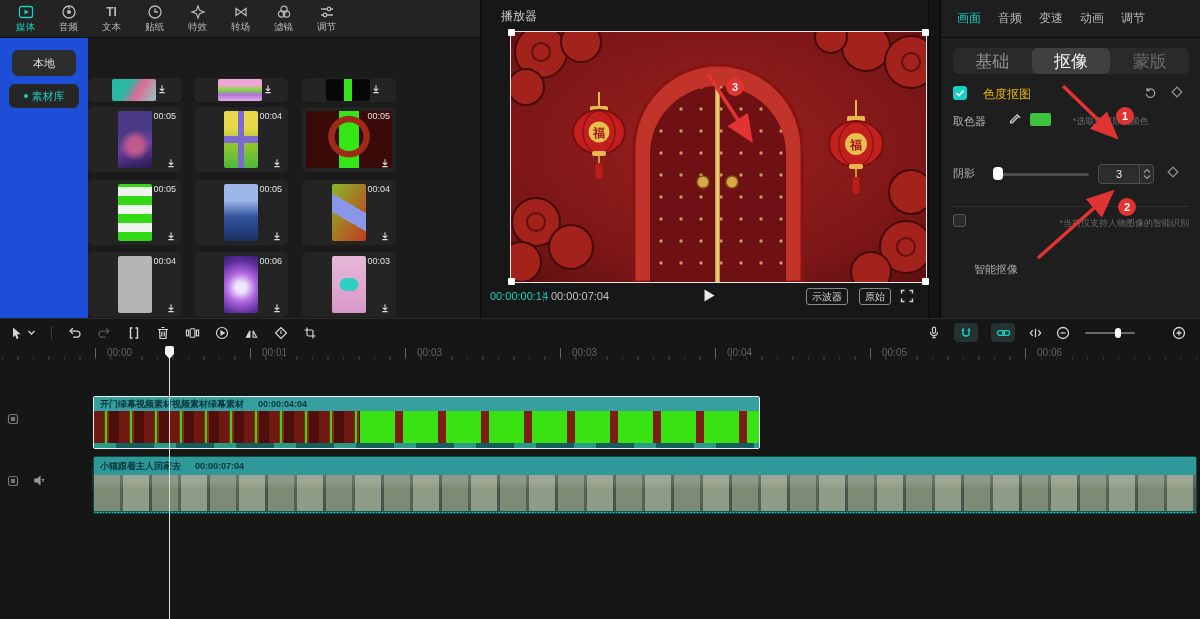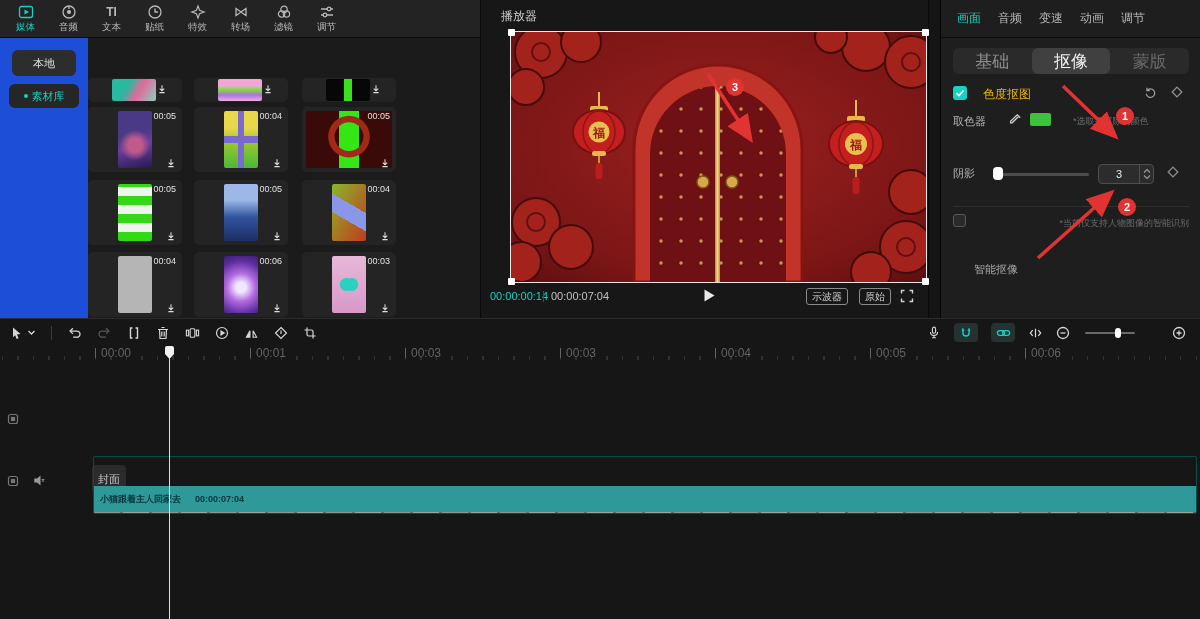--- a/index.html
+++ b/index.html
@@ -112,37 +112,37 @@
   .tl-sep { height:14px; border-left:1px solid #3a3a3a; }
   .tl-right { margin-left:auto; display:flex; align-items:center; gap:13px; padding-right:14px; color:#d6d6d6; }
   .tool { display:flex; align-items:center; cursor:pointer; }
   .tool.disabled { color:#555555; }
   .tool-box { background:#243231; border-radius:4px; width:24px; height:19px; display:flex; align-items:center; justify-content:center; color:#17d1c3; }
   .zoom-track { position:relative; width:50px; height:2px; background:#6a6a6a; border-radius:1px; margin:0 2px; }
   .zoom-knob { position:absolute; left:30px; top:-4px; width:6px; height:10px; background:#fff; border-radius:3px; }
   .tl-ruler { position:absolute; left:0; top:27px; width:100%; height:16px;
     background:repeating-linear-gradient(90deg,#303030 0 1px,transparent 1px 15.5px);
     background-size:100% 4px; background-position:2px 10px; background-repeat:no-repeat; }
-  .ruler-label { position:absolute; top:2px; font-size:12px; color:#636363; border-left:1px solid #636363; padding-left:5px; line-height:10px; }
+  .ruler-label { position:absolute; top:2px; font-size:10px; color:#636363; border-left:1px solid #636363; padding-left:11px; line-height:10px; }
   .gutter-ic { position:absolute; color:#767676; }
   .cover-btn { position:absolute; left:54px; top:146px; width:34px; height:28px; background:#2b2b2b;
     border-radius:4px; color:#c8c8c8; font-size:11px; display:flex; align-items:center; justify-content:center;margin-left:38px; }
   .clip { position:absolute; border-radius:2px; overflow:hidden; }
   .clip-header { display:flex; align-items:center; gap:14px; padding-left:6px; font-size:9px; font-weight:bold; color:#08343c; }
   .clip1 { left:93px; top:77px; width:667px; height:53px; border:1px solid #efefef; }
   .clip1 .clip-header { height:14px; background:#36a0a0; }
   .clip1-body { height:32px; display:flex; }
   .c1-left { width:40%; height:100%;
     background:repeating-linear-gradient(90deg,transparent 0 11px,#35d615 11px 13px,transparent 13px 25px),
                repeating-linear-gradient(90deg,#6f1a10 0 10px,#8a2a1a 10px 15px,#4e0f0a 15px 25px); }
   .c1-right { width:60%; height:100%;
     background:repeating-linear-gradient(90deg,#39e312 0 35px,#7c1f12 35px 43px); }
   .clip1-foot { height:5px; background:repeating-linear-gradient(90deg,#2a9a8a 0 22px,#145e5e 22px 60px); }
   .clip2 { left:93px; top:137px; width:1104px; height:58px; border:1px solid #0c4a4a; }
-  .clip2 .clip-header { height:26px; background:#2f9898;margin-top:29px; }
+  .clip2 .clip-header { height:18px; background:#2f9898; }
   .clip2-body { height:36px;
     background:linear-gradient(180deg,rgba(255,255,255,.12) 0 20%,transparent 40%),
                repeating-linear-gradient(90deg,#7d8a74 0 26px,#55614e 26px 29px,#8f9c85 29px 55px,#49554a 55px 58px); }
   .clip2-foot { height:7px; background:repeating-linear-gradient(90deg,#2fd0c0 0 1px,#0f6e68 1px 3px); border-top:1px solid #0b5a55; }
   .playhead-line { position:absolute; left:169px; top:27px; width:1px; height:274px; background:#dcdcdc; z-index:8; }
   .playhead-head { position:absolute; left:165px; top:27px; width:9px; height:13px; background:#f2f2f2; z-index:9;
     border-radius:2px; clip-path:polygon(0 0,100% 0,100% 62%,50% 100%,0 62%); }
 
   
   .anno-layer { position:absolute; left:0; top:0; width:1200px; height:619px; pointer-events:none; z-index:20; }
@@ -654,20 +654,31 @@
       </svg>
     </span>
   <span class="gutter-ic" style="left:33px; top:155px; color:#9a9a9a;">
     <svg class="ic" width="13" height="13" viewBox="0 0 14 14" fill="none" stroke="currentColor" stroke-width="1.2">
         <path d="M2 5.5 H4.5 L7.5 3 V11 L4.5 8.5 H2 Z" fill="currentColor"></path>
         <path d="M9.5 5.5 L12 8 M12 5.5 L9.5 8"></path>
       </svg>
     </span>
   <span class="cover-btn">封面</span>
 
+  <div class="clip clip1">
+    <div class="clip-header">
+      <span>开门绿幕视频素材视频素材绿幕素材</span>
+      <span>00:00:04:04</span>
+    </div>
+    <div class="clip1-body">
+      <div class="c1-left"></div>
+        <div class="c1-right"></div>
+    </div>
+    <div class="clip1-foot"></div>
+  </div>
 
   <div class="clip clip2">
     <div class="clip-header">
       <span>小猫跟着主人回家去</span>
       <span>00:00:07:04</span>
     </div>
     <div class="clip2-body"></div>
     <div class="clip2-foot"></div>
   </div>
 

